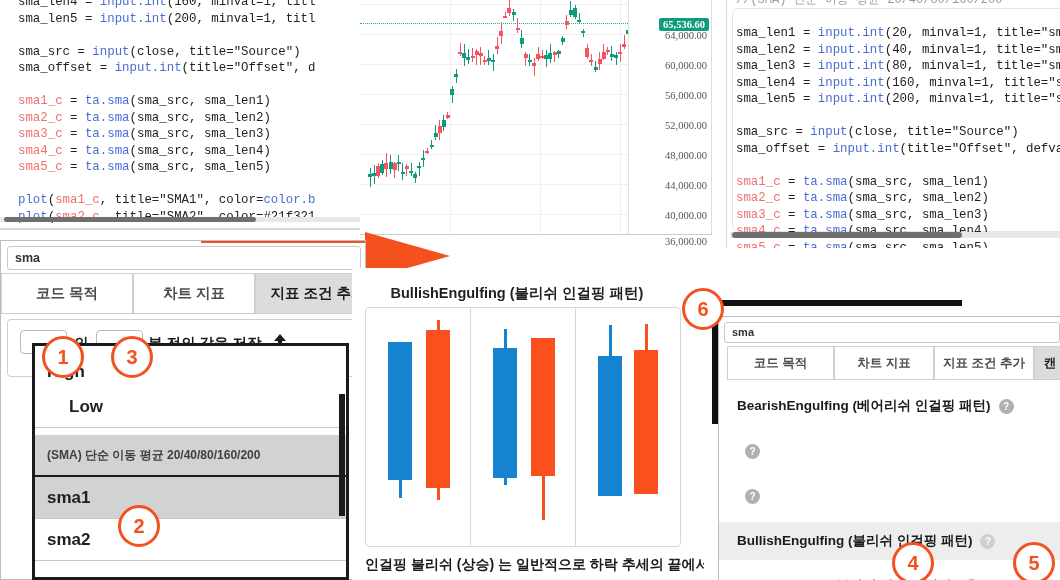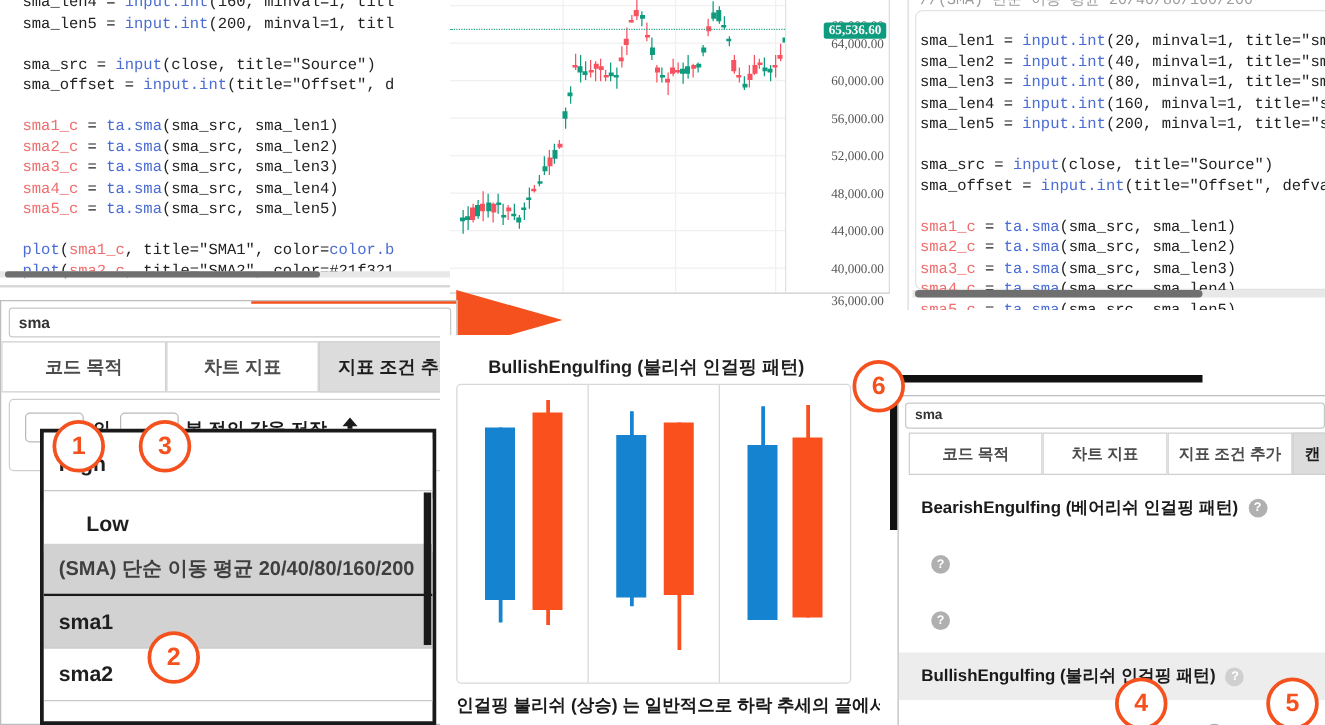--- a/index.html
+++ b/index.html
@@ -120,21 +120,21 @@
   #dropdown{
     position:absolute;left:32px;top:343px;width:317px;height:237px;
     background:#fff;border:3px solid #1a1a1a;box-sizing:border-box;overflow:hidden;
   }
   .dd-item{
     position:absolute;left:0;width:311px;height:42px;box-sizing:border-box;
     border-bottom:1px solid #c8c8c8;background:#fff;
     display:flex;align-items:center;
     font-size:17px;color:#1f1f1f;padding-left:12px;font-weight:bold;
   }
-  .dd-item.group{background:#d2d2d2;color:#3f3f3f;font-size:16px;border-bottom:2px solid #1a1a1a;text-align:center;}
+  .dd-item.group{background:#d2d2d2;color:#3f3f3f;font-size:12px;border-bottom:2px solid #1a1a1a;text-align:center;}
   .dd-item.sel{background:#d2d2d2;}
   .dd-scroll{position:absolute;right:1px;top:48px;width:6px;height:122px;background:#1a1a1a;}
 
   
   #pattern-card{
     position:absolute;left:352px;top:268px;width:352px;height:312px;
     background:#fff;overflow:hidden;
   }
   #pattern-title{
     position:absolute;left:0;top:16px;width:330px;text-align:center;
@@ -526,21 +526,21 @@
         <path d="M2 19 L2 21 L18 21 L18 19" stroke="#1a1a1a" stroke-width="2" fill="none"></path>
       </svg>
     </div>
 
     <div style="position:absolute;left:200px;top:-8px;width:166px;height:10px;background:#f4511e;"></div>
   </div>
 
   <div id="dropdown">
     <div id="dd-items">
         <div class="dd-item" style="top: 5px;">High</div>
-        <div class="dd-item" style="top: 53px; padding-left: 34px;">Low</div>
+        <div class="dd-item" style="top: 40px; padding-left: 34px;">Low</div>
         <div class="dd-item group" style="top: 89px;">(SMA) 단순 이동 평균 20/40/80/160/200</div>
         <div class="dd-item sel" style="top: 131px;">sma1</div>
         <div class="dd-item" style="top: 173px;">sma2</div>
       </div>
     <div class="dd-scroll"></div>
   </div>
 
   <div id="pattern-card">
     <div id="pattern-title">BullishEngulfing (불리쉬 인걸핑 패턴)</div>
     <div id="pattern-box">

